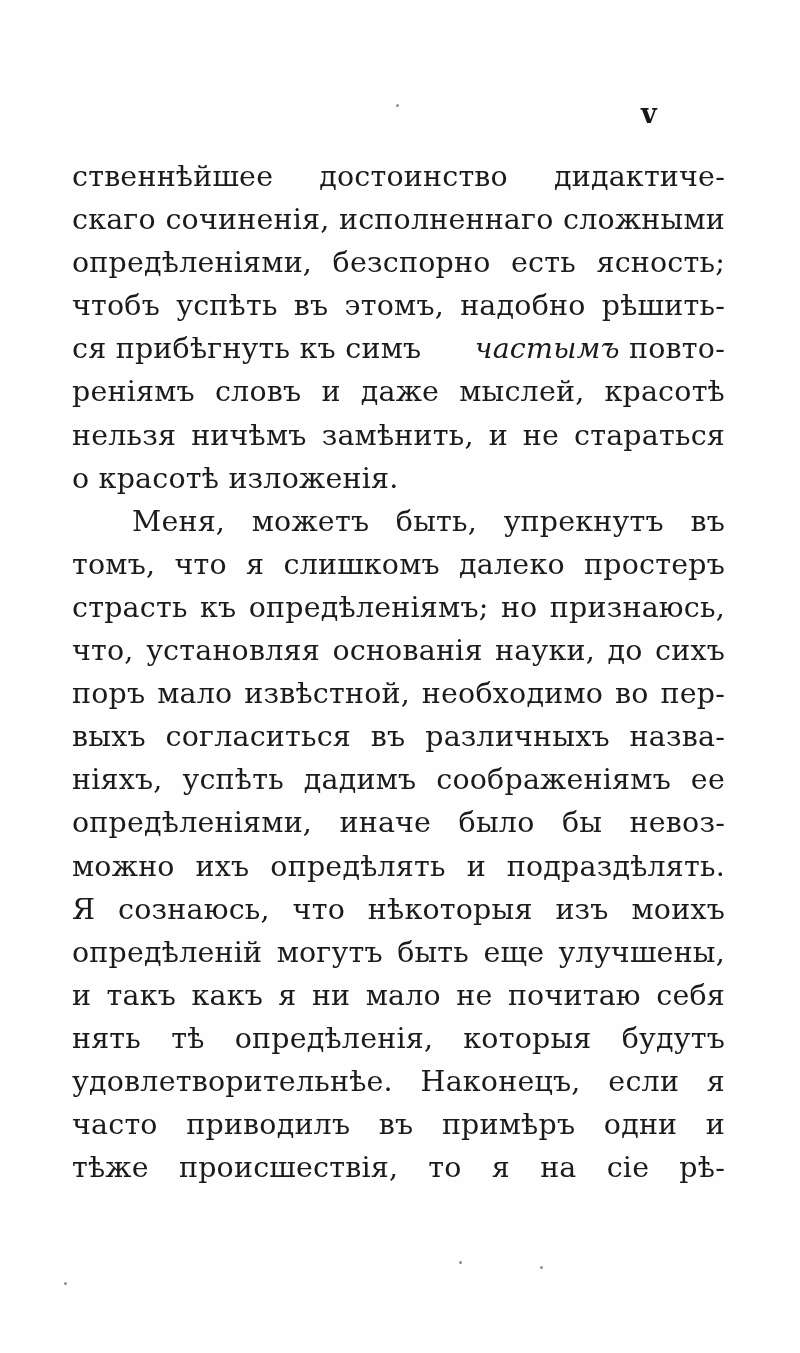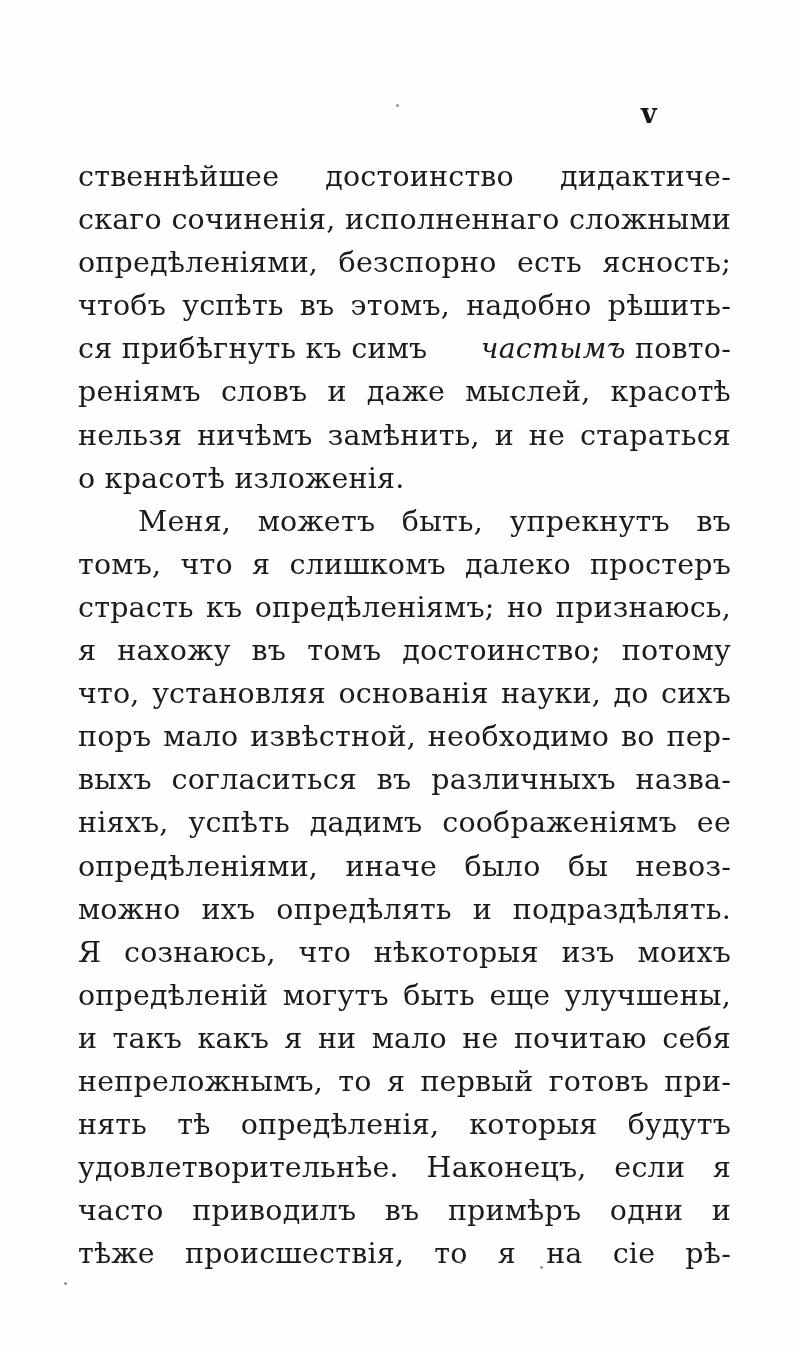--- a/index.html
+++ b/index.html
@@ -19,21 +19,21 @@
     position: absolute;
     top: 98px;
     left: 641px;
     font-size: 27px;
     font-weight: bold;
     color: #171717;
     letter-spacing: 1px;
   }
   .text-block {
     position: absolute;
-    left: 78px;
+    left: 72px;
     top: 155px;
     width: 653px;
   }
   .line {
     height: 43.1px;
     line-height: 43.1px;
     font-size: 28.5px;
     color: #1b1b1b;
     text-align: justify;
     text-align-last: justify;
@@ -69,31 +69,29 @@
       <div class="line"><span>скаго сочиненія, исполненнаго сложными</span></div>
       <div class="line"><span>опредѣленіями, безспорно есть ясность;</span></div>
       <div class="line"><span>чтобъ успѣть въ этомъ, надобно рѣшить-</span></div>
       <div class="line"><span>ся прибѣгнуть къ симъ </span><span class="em">частымъ</span><span> повто-</span></div>
       <div class="line"><span>реніямъ словъ и даже мыслей, красотѣ</span></div>
       <div class="line"><span>нельзя ничѣмъ замѣнить, и не стараться</span></div>
       <div class="line flush"><span>о красотѣ изложенія.</span></div>
       <div class="line indent"><span>Меня, можетъ быть, упрекнутъ въ</span></div>
       <div class="line"><span>томъ, что я слишкомъ далеко простеръ</span></div>
       <div class="line"><span>страсть къ опредѣленіямъ; но признаюсь,</span></div>
-      <div class="line"><span>я нахожу въ томъ достоинство; потому</span></div>
       <div class="line"><span>что, установляя основанія науки, до сихъ</span></div>
       <div class="line"><span>поръ мало извѣстной, необходимо во пер-</span></div>
       <div class="line"><span>выхъ согласиться въ различныхъ назва-</span></div>
       <div class="line"><span>ніяхъ, успѣть дадимъ соображеніямъ ее</span></div>
       <div class="line"><span>опредѣленіями, иначе было бы невоз-</span></div>
       <div class="line"><span>можно ихъ опредѣлять и подраздѣлять.</span></div>
       <div class="line"><span>Я сознаюсь, что нѣкоторыя изъ моихъ</span></div>
       <div class="line"><span>опредѣленій могутъ быть еще улучшены,</span></div>
       <div class="line"><span>и такъ какъ я ни мало не почитаю себя</span></div>
-      <div class="line"><span>непреложнымъ, то я первый готовъ при-</span></div>
       <div class="line"><span>нять тѣ опредѣленія, которыя будутъ</span></div>
       <div class="line"><span>удовлетворительнѣе. Наконецъ, если я</span></div>
       <div class="line"><span>часто приводилъ въ примѣръ одни и</span></div>
       <div class="line"><span>тѣже происшествія, то я на сіе рѣ-</span></div>
     </div>
 
   <div class="speck" style="left:396px; top:104px;"></div>
   <div class="speck" style="left:459px; top:1261px;"></div>
   <div class="speck" style="left:540px; top:1266px;"></div>
   <div class="speck" style="left:64px; top:1282px;"></div>

